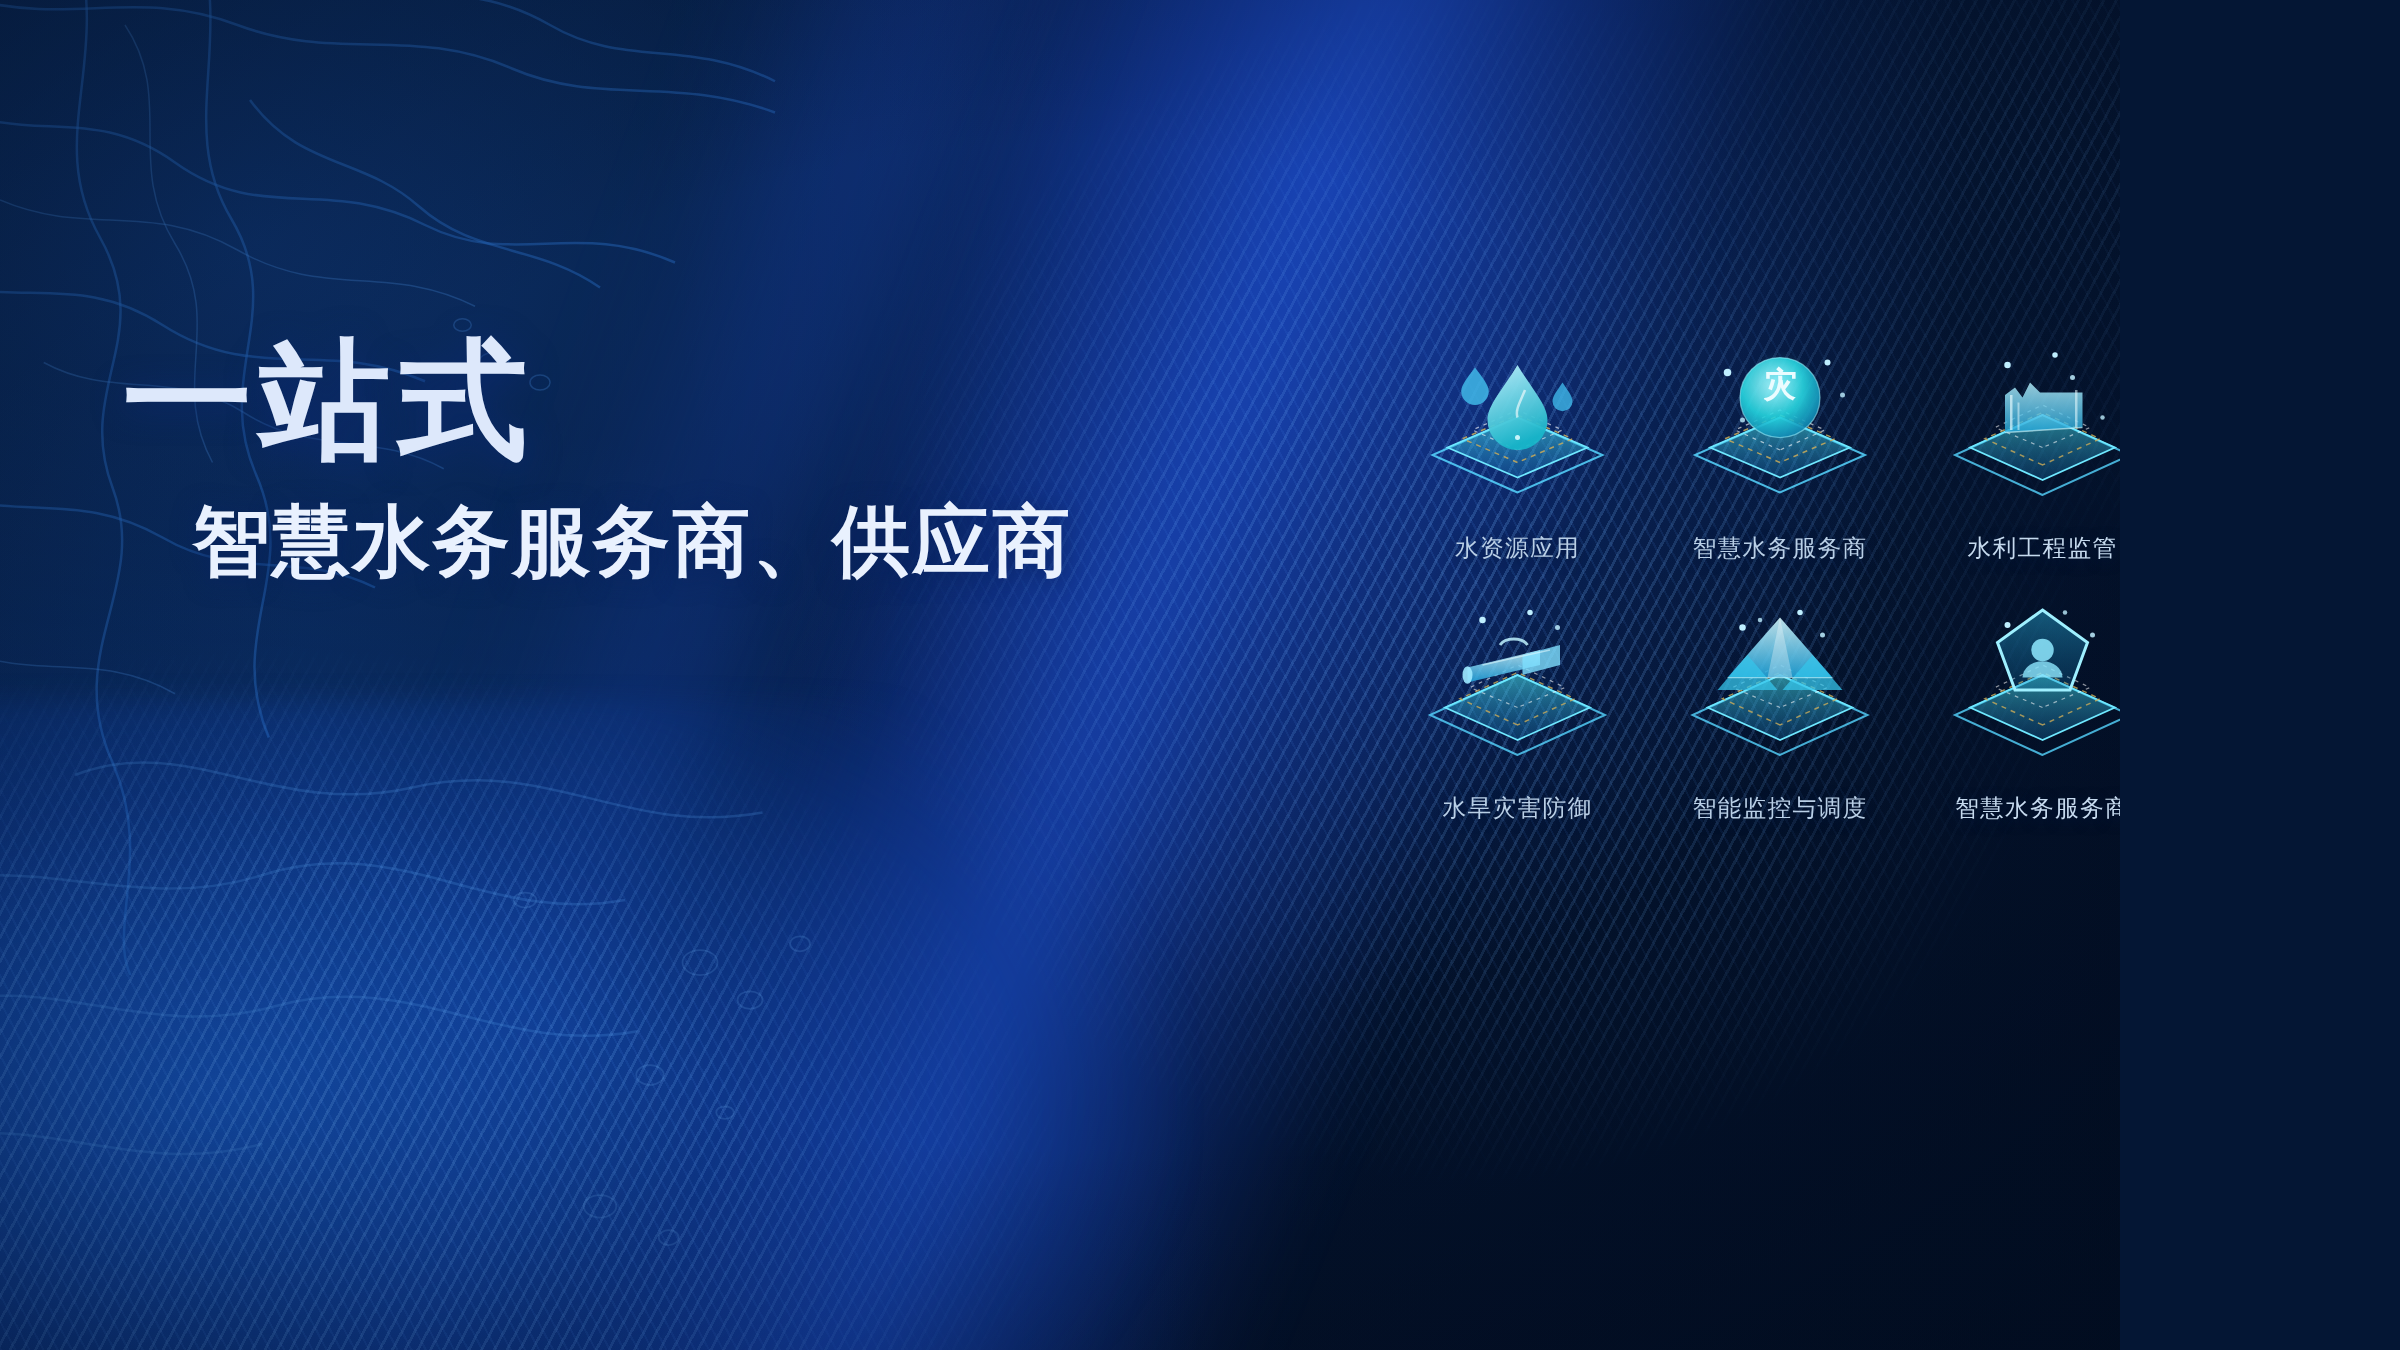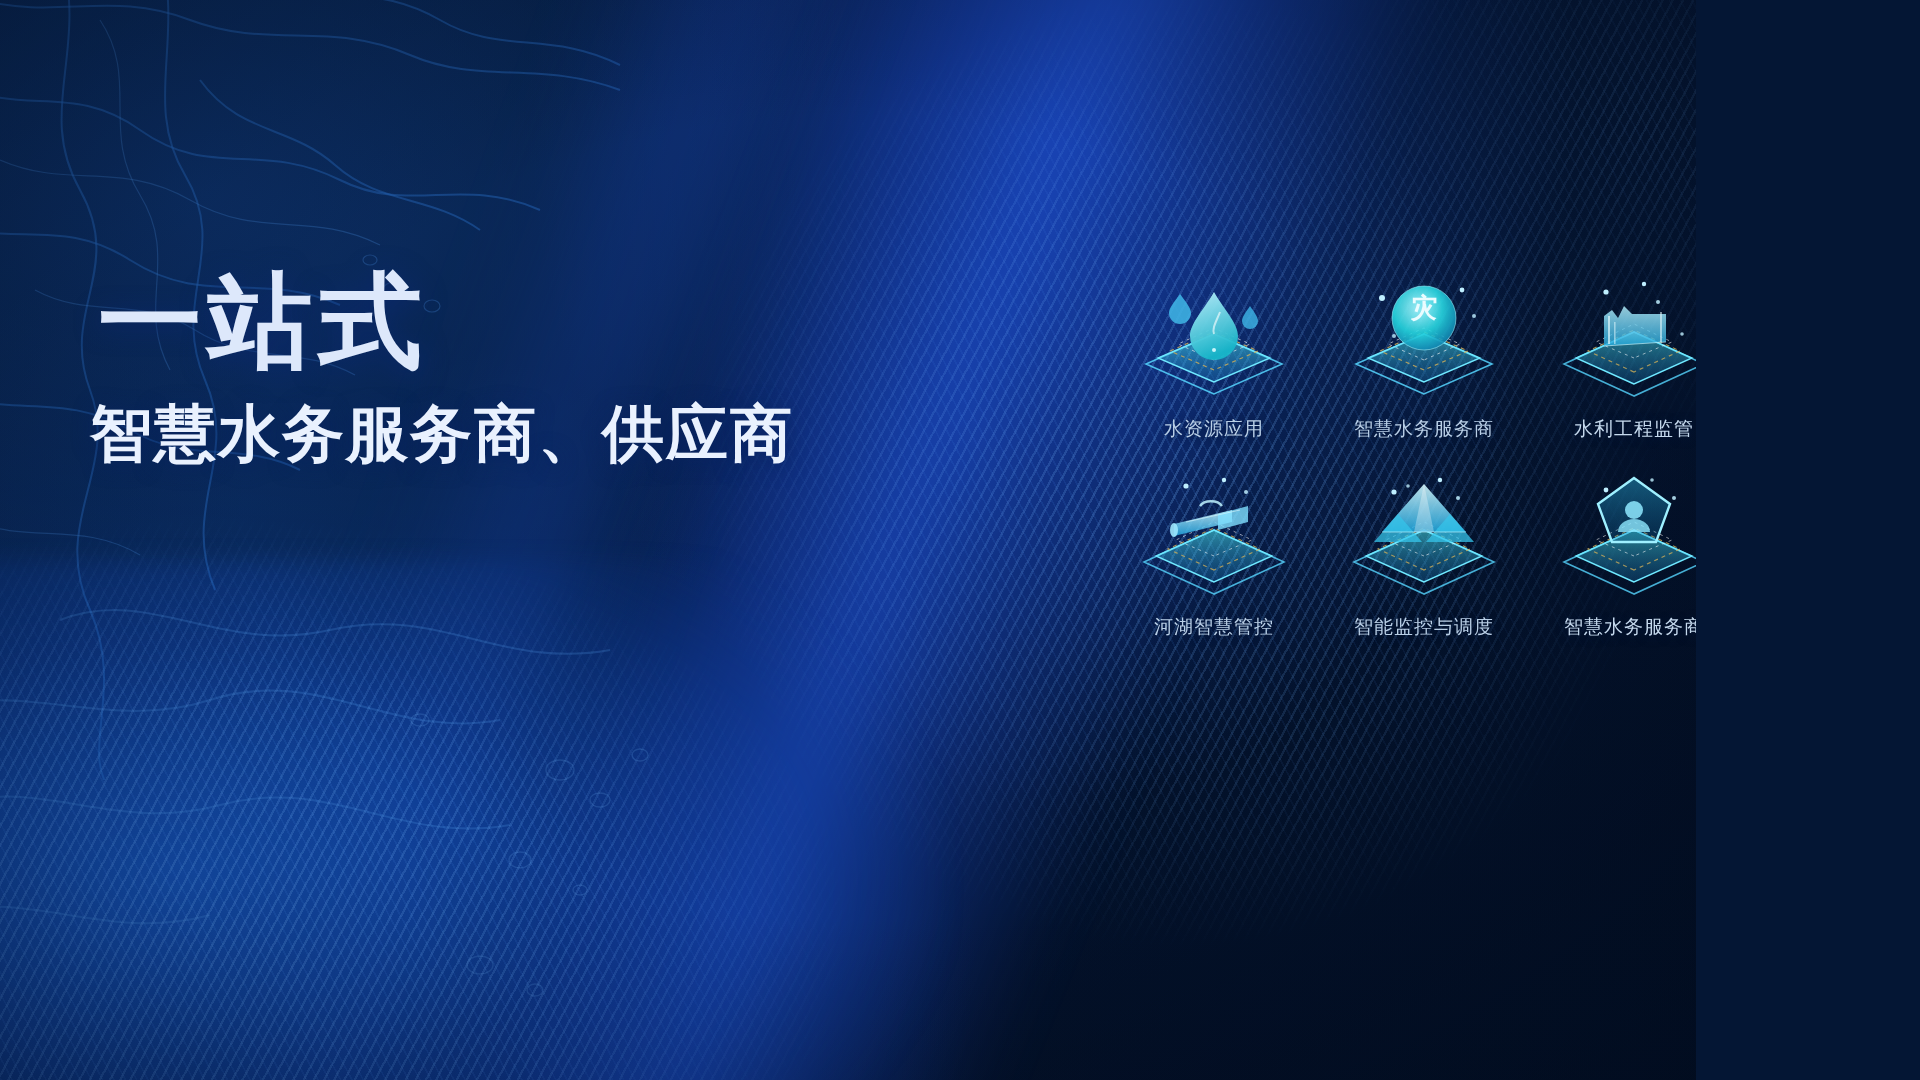--- a/index.html
+++ b/index.html
@@ -80,33 +80,34 @@
     font-size:104px;line-height:1.02;font-weight:700;
     color:#dde8fb;letter-spacing:6px;
     text-shadow:0 4px 26px rgba(10,40,110,.85);
     margin:0;
   }
   .subhead{
     margin:26px 0 0 -8px;
     font-size:62px;line-height:1.1;font-weight:700;
     color:#e9f1fe;letter-spacing:2px;white-space:nowrap;
     text-shadow:0 3px 20px rgba(8,34,96,.9);
+    text-align:right;
   }
 
   
   .grid{
     position:absolute;left:1128px;top:272px;
     display:grid;grid-template-columns:repeat(3,172px);
     column-gap:38px;row-gap:28px;
   }
   .cell{width:172px;display:flex;flex-direction:column;align-items:center;}
   .art{position:relative;width:172px;height:140px;}
   .art svg{position:absolute;left:0;top:0;width:172px;height:140px;overflow:visible;}
   .cell-label{
-    margin-top:4px;font-size:19px;letter-spacing:1px;
+    margin-top:14px;font-size:19px;letter-spacing:1px;
     color:#b9cfe6;white-space:nowrap;text-align:center;
     text-shadow:0 2px 10px rgba(4,22,60,.9);
   }
   .cell:nth-child(3) .cell-label,
   .cell:nth-child(6) .cell-label{color:#c6daee;}
   .glyph-zai{
     position:absolute;left:0;top:0;width:172px;height:140px;
     display:flex;align-items:flex-start;justify-content:center;
     pointer-events:none;
   }
@@ -286,21 +287,21 @@
           <path d="M46 66 L46 54 L104 40 L104 52 Z" fill="url(#pipe4)" opacity=".85"></path>
           <ellipse cx="46" cy="60" rx="4" ry="7" fill="#9de9ff" opacity=".9"></ellipse>
           <path d="M90 44 L120 36 L120 52 L90 60 Z" fill="#7fe0ff" opacity=".8"></path>
           <path d="M72 36 a12 8 0 0 1 22 0" fill="none" stroke="#bff3ff" stroke-width="2.4" opacity=".85"></path>
           <path d="M58 52 L112 40" stroke="#e6fcff" stroke-opacity=".55" stroke-width="1.2"></path>
           <circle cx="58" cy="16" r="2.6" fill="#bfefff"></circle>
             <circle cx="96" cy="10" r="2.2" fill="#bfefff"></circle>
           <circle cx="118" cy="22" r="2" fill="#bfefff" opacity=".85"></circle>
         </svg>
       </div>
-      <div class="cell-label">河湖智慧管控</div>
+      <div class="cell-label">水旱灾害防御</div>
     </div>
 
     <div class="cell">
       <div class="art">
         <svg viewBox="0 0 172 140">
           <defs>
             <linearGradient id="plat5" x1="0" y1="0" x2="0" y2="1">
               <stop offset="0" stop-color="#49e3e8" stop-opacity=".55"></stop>
               <stop offset="1" stop-color="#1b86c9" stop-opacity=".26"></stop>
             </linearGradient>

